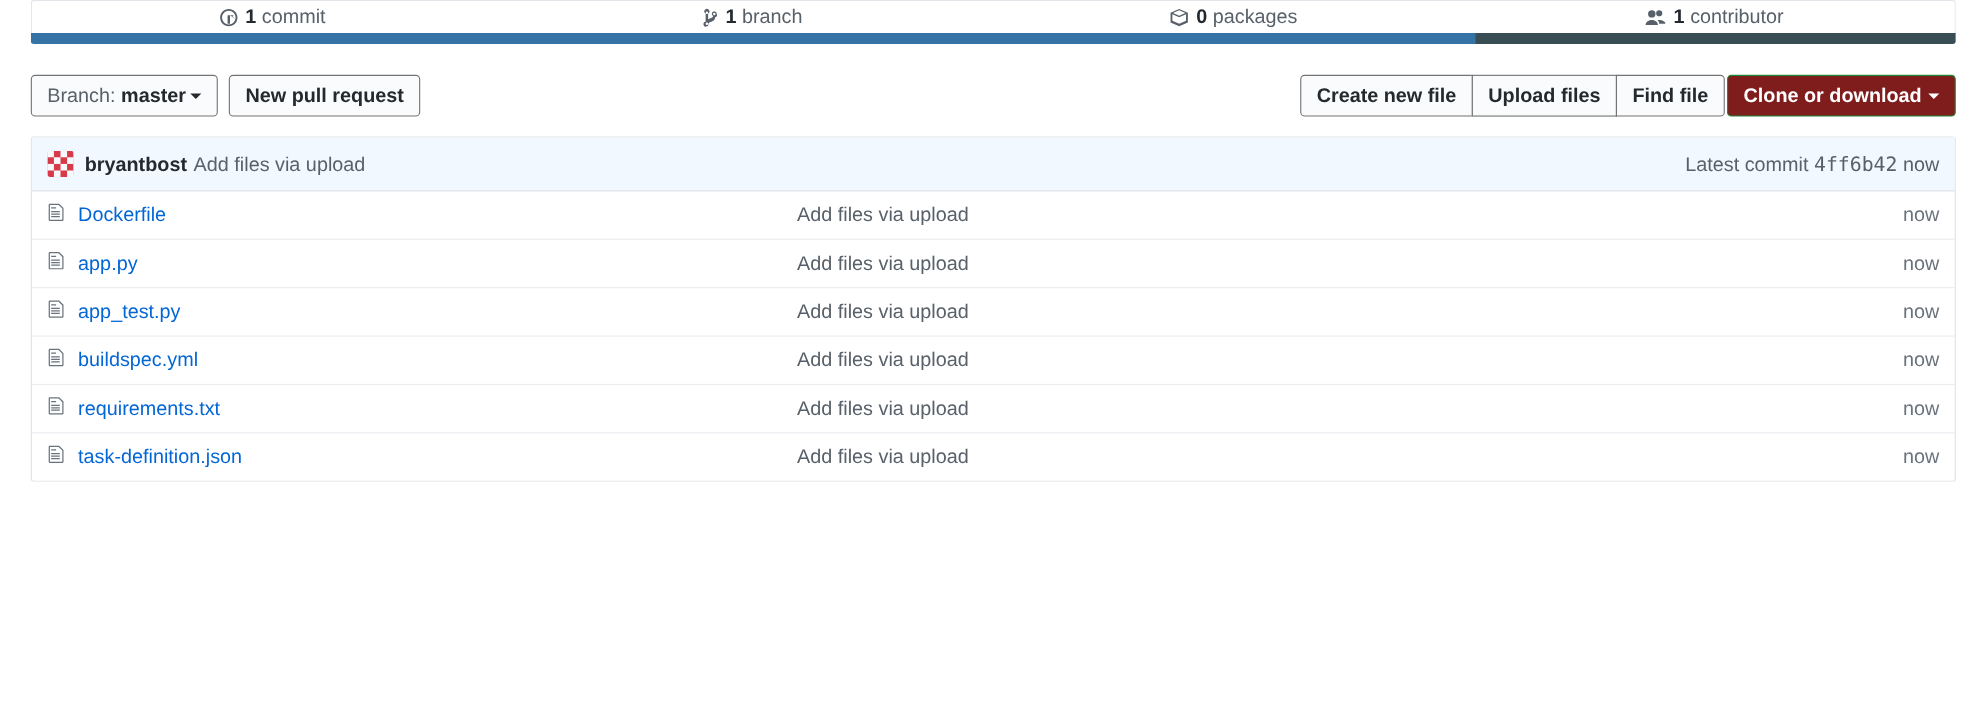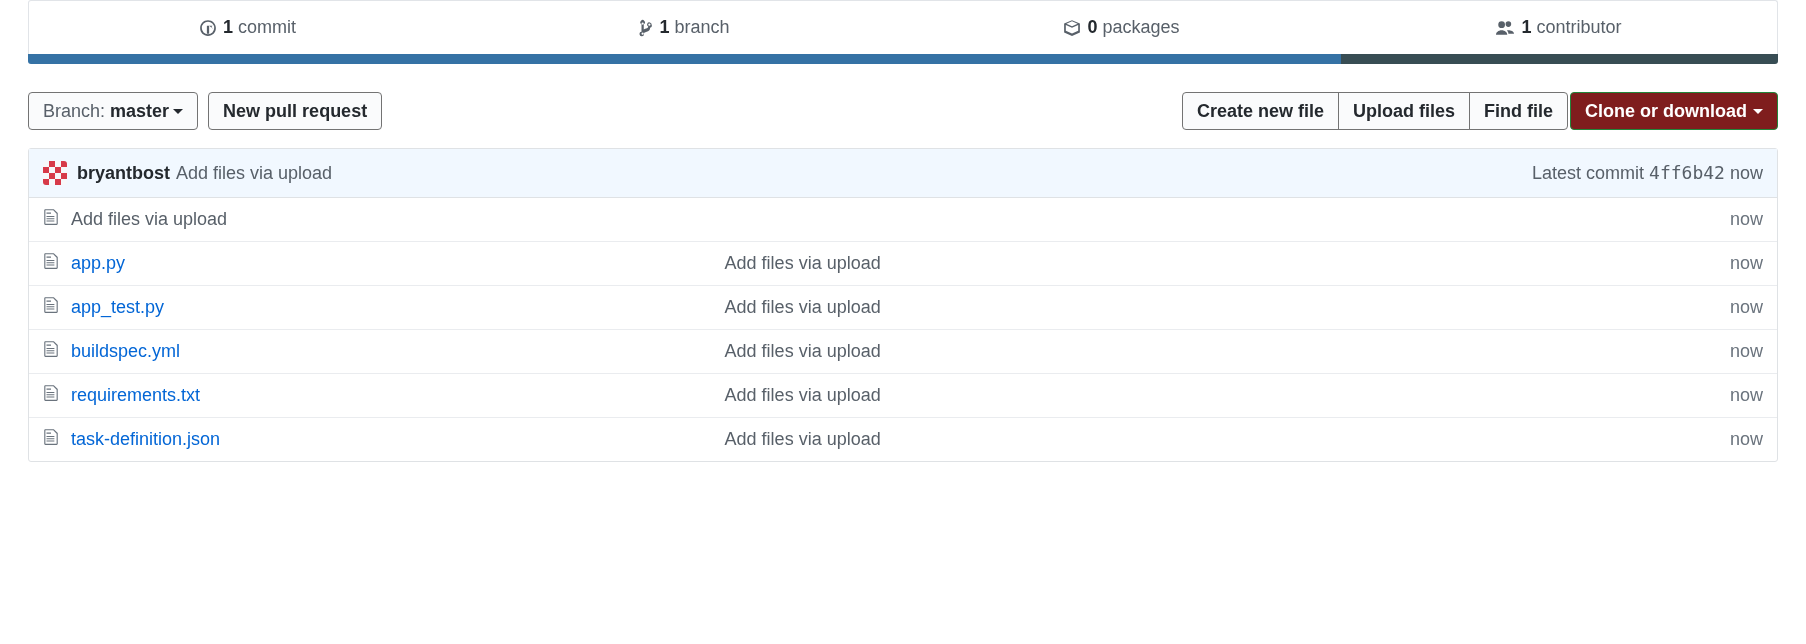--- a/index.html
+++ b/index.html
@@ -12,21 +12,21 @@
 }
 .repo-stats {
   display: flex;
   border: 1px solid #e1e4e8;
   border-radius: 3px 3px 0 0;
   border-bottom: none;
 }
 .repo-stats-item {
   flex: 1;
   text-align: center;
-  padding: 16px 0;
+  padding: 4px 0;
   font-size: 18px;
   color: #586069;
   cursor: pointer;
   white-space: nowrap;
 }
 .repo-stats-item .num {
   font-weight: 600;
   color: #24292e;
 }
 .repo-stats-item svg {
@@ -170,20 +170,21 @@
       <span>Latest commit</span>
       <span class="sha">4ff6b42</span>
       <span>now</span>
     </span>
   </div>
   <div id="file-rows">
       <div class="file-row">
         <span class="file-icon"><svg width="16" height="18" viewBox="0 0 12 16">
             <path fill="#6a737d" d="M6 5H2V4h4v1zM2 8h7V7H2v1zm0 2h7V9H2v1zm0 2h7v-1H2v1zm10-7.5V14c0 .55-.45 1-1 1H1c-.55 0-1-.45-1-1V2c0-.55.45-1 1-1h7.5L12 4.5zM11 5 8 2H1v12h10V5z"></path>
           </svg></span>
+        <span class="file-name">Dockerfile</span>
         <span class="file-msg">Add files via upload</span>
         <span class="file-age">now</span>
       </div>
       <div class="file-row">
         <span class="file-icon"><svg width="16" height="18" viewBox="0 0 12 16">
             <path fill="#6a737d" d="M6 5H2V4h4v1zM2 8h7V7H2v1zm0 2h7V9H2v1zm0 2h7v-1H2v1zm10-7.5V14c0 .55-.45 1-1 1H1c-.55 0-1-.45-1-1V2c0-.55.45-1 1-1h7.5L12 4.5zM11 5 8 2H1v12h10V5z"></path>
           </svg></span>
         <span class="file-name">app.py</span>
         <span class="file-msg">Add files via upload</span>
         <span class="file-age">now</span>

